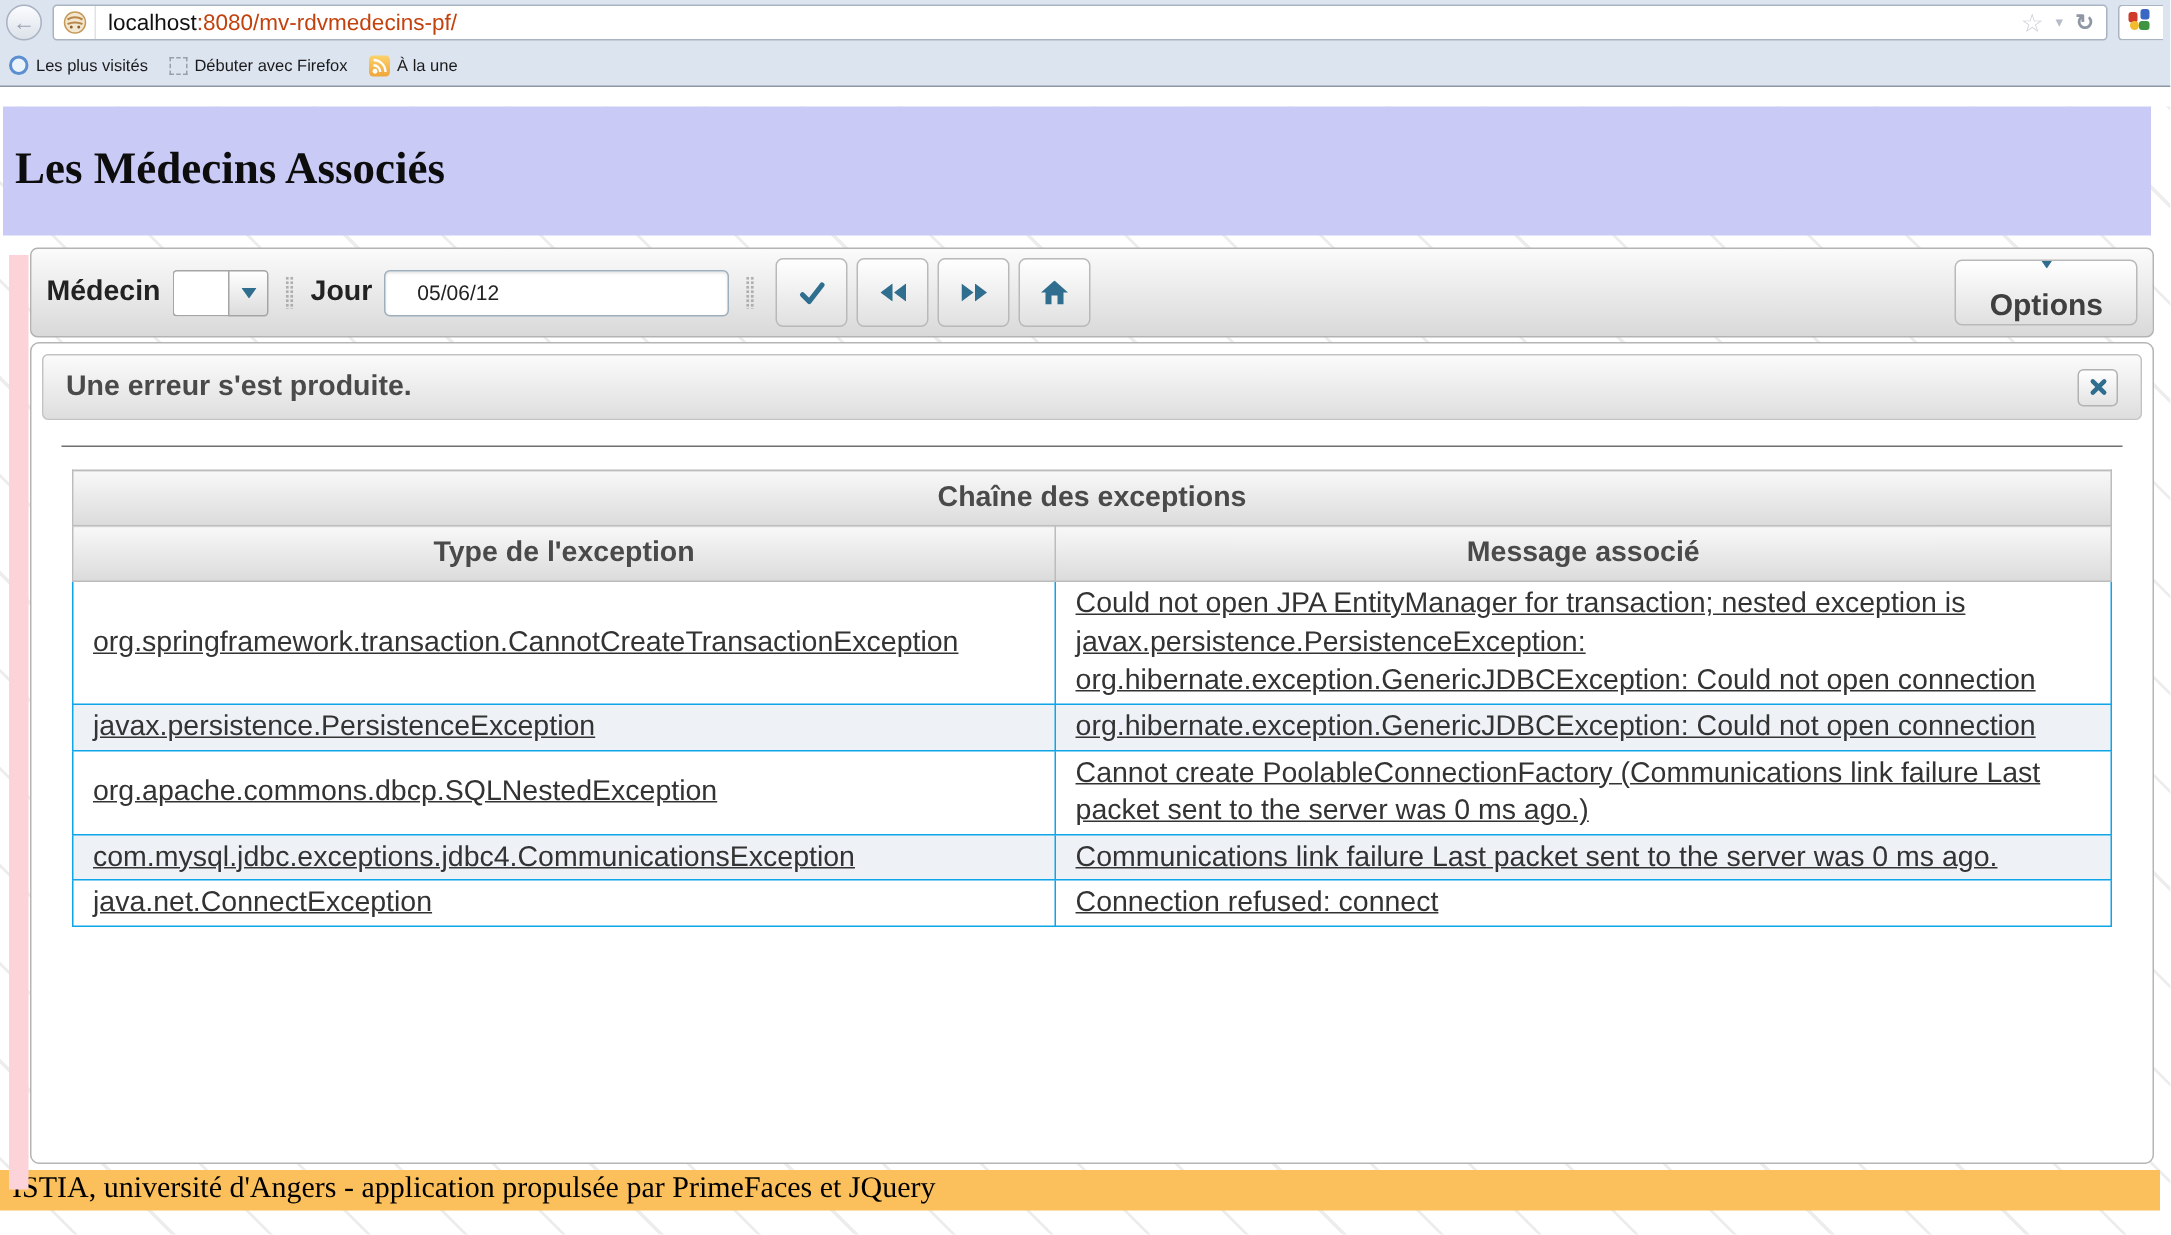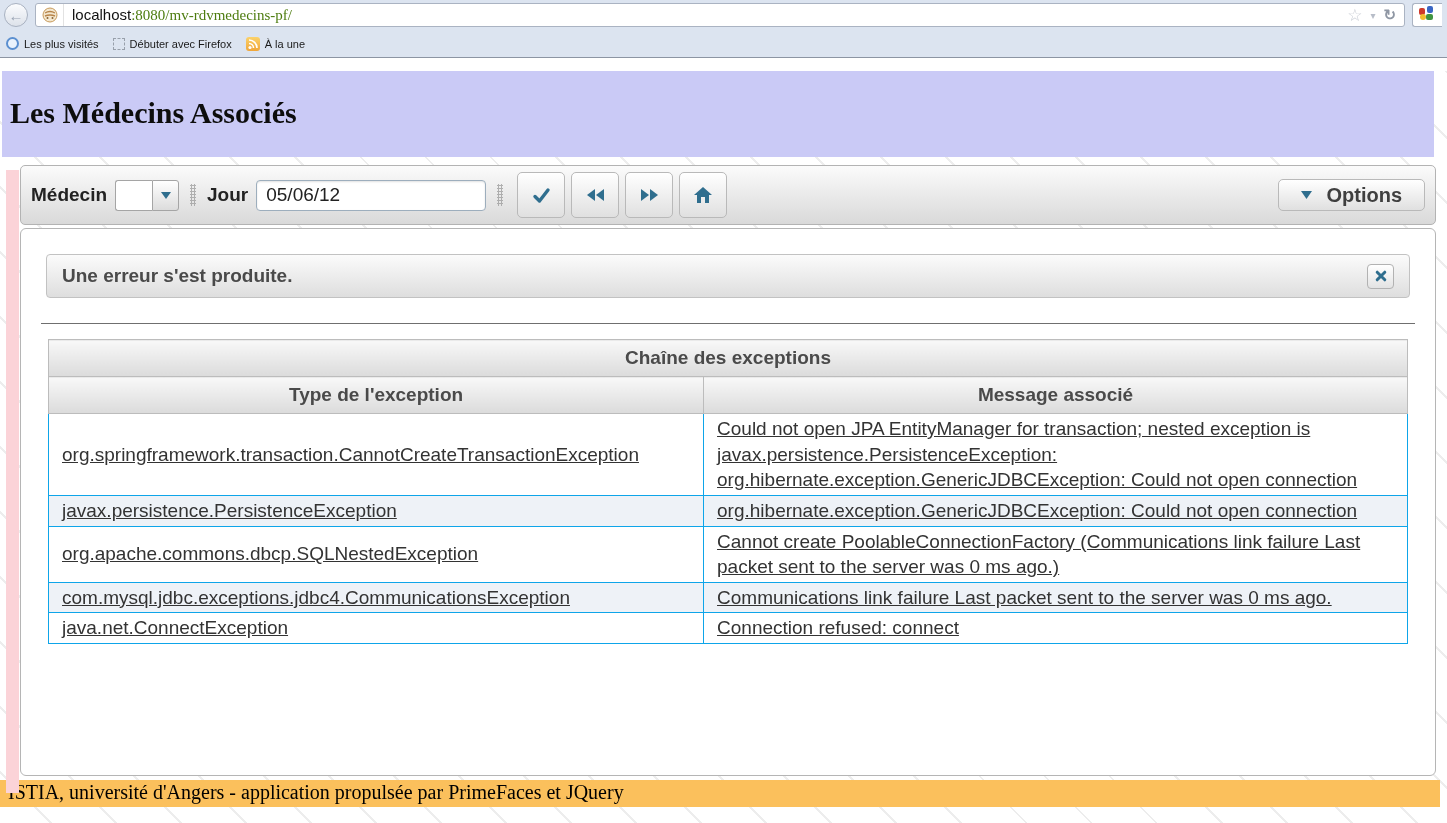--- a/index.html
+++ b/index.html
@@ -11,21 +11,21 @@
   .chrome-row1 { height:30px; display:flex; align-items:center; padding:2px 5px 2px 4px; gap:7px; }
   .back-btn { width:24px; height:24px; border-radius:50%; flex:0 0 auto;
     background:linear-gradient(#fbfcfe,#dde2ea); border:1px solid #a9b2c1;
     color:#9aa4b4; font-size:15px; font-weight:bold; display:flex; align-items:center; justify-content:center; }
   .url-bar { flex:1 1 auto; height:24px; background:#fff; border:1px solid #aab3c2; border-radius:3px;
     display:flex; align-items:center; overflow:hidden; }
   .favicon-box { width:28px; height:100%; display:flex; align-items:center; justify-content:center;
     border-right:1px solid #e2e2e2; }
   .url-text { padding:0 8px; font-size:15px; white-space:nowrap; flex:1 1 auto; }
   .url-host { color:#111; }
-  .url-path { color:#4d7c0f;font-family:Liberation Serif, serif; }
+  .url-path { color:#c2410c; }
   .urlbar-icons { display:flex; align-items:center; gap:8px; padding:0 8px; }
   .star-icon { color:#c9cdd5; font-size:17px; }
   .drop-glyph { color:#b7bdc8; font-size:10px; }
   .reload-icon { color:#8f97a4; font-size:15px; font-weight:bold; }
   .search-box { flex:0 0 30px; height:24px; background:#fff; border:1px solid #aab3c2; border-right:none;
     border-radius:3px 0 0 3px; display:flex; align-items:center; padding-left:5px; }
   .chrome-row2 { height:28px; display:flex; align-items:center; gap:6px; padding:0 6px 0 2px;
     border-bottom:1px solid #8c95a3; }
   .bm-item { display:flex; align-items:center; gap:5px; font-size:11px; color:#1a1a1a; padding:2px 4px; }
   .mv-icon { width:13px; height:13px; border-radius:50%; border:2px solid #5b8fd0; background:#eaf2fc; }
@@ -48,32 +48,32 @@
   
   .toolbar { height:60px; background:linear-gradient(#fbfbfb,#d9d9d9); border:1px solid #b3b3b3;
     border-radius:5px; display:flex; align-items:center; padding:0 10px; gap:8px; }
   .tb-label { font-weight:bold; font-size:19px; color:#222; }
   .combo { display:flex; height:31px; }
   .combo-text { width:37px; background:#fff; border:1px solid #a5a5a5; border-right:none; border-radius:3px 0 0 3px; }
   .combo-btn { width:27px; background:linear-gradient(#ffffff,#dcdcdc); border:1px solid #a5a5a5;
     border-radius:0 3px 3px 0; display:flex; align-items:center; justify-content:center; }
   .tb-sep { width:6px; height:22px; margin:0 3px;
     background-image:radial-gradient(circle, #9a9a9a 1px, transparent 1.2px); background-size:3px 3px; opacity:.75; }
-  .jour-input { width:230px; height:31px; border:1px solid #9daebd; border-radius:4px; font-size:19px;
-    padding:0 9px; color:#222; font-family:"Liberation Sans",sans-serif; box-shadow:inset 0 1px 2px rgba(0,0,0,.12); }
+  .jour-input { width:230px; height:31px; border:1px solid #9daebd; border-radius:4px; font-size:14px;
+    padding:0 21px; color:#222; font-family:"Liberation Sans",sans-serif; box-shadow:inset 0 1px 2px rgba(0,0,0,.12); }
   .tb-btns { display:flex; gap:6px; margin-left:3px; }
   .icon-btn { width:48px; height:46px; border-radius:5px; border:1px solid #b9b9b9;
     background:linear-gradient(#ffffff,#e0e0e0); display:flex; align-items:center; justify-content:center; }
-  .options-btn { margin-left:auto; height:32px; padding:0 22px; border-radius:5px; border:1px solid #b9b9b9;
-    background:linear-gradient(#ffffff,#e0e0e0); display:flex; align-items:center; gap:14px; }
+  .options-btn { margin-left:auto; height:44px; padding:0 22px; border-radius:5px; border:1px solid #b9b9b9;
+    background:linear-gradient(#ffffff,#e0e0e0); display:flex; align-items:center; gap:14px;flex-direction:column; }
   .options-label { font-weight:bold; font-size:20px; color:#3f3f3f; }
 
   
   .panel { margin-top:3px; height:548px; background:#fff; border:1px solid #b5b5b5; border-radius:6px; }
-  .error-bar { margin:25px; height:44px; background:linear-gradient(#fbfbfb,#dedede); border:1px solid #c2c2c2;
+  .error-bar { margin:7px; height:44px; background:linear-gradient(#fbfbfb,#dedede); border:1px solid #c2c2c2;
     border-radius:4px; display:flex; align-items:center; padding:0 15px; }
   .error-text { font-weight:bold; font-size:19px; color:#4a4a4a; }
   .close-btn { margin-left:auto; width:27px; height:25px; border-radius:4px; border:1px solid #b2b2b2;
     background:linear-gradient(#ffffff,#e3e3e3); display:flex; align-items:center; justify-content:center; }
   .panel hr { border:none; border-top:1px solid #6f6f6f; margin:17px 20px 15px 20px; }
 
   
   table.exc { border-collapse:collapse; margin:0 27px; width:calc(100% - 54px);
     font-size:19px; color:#333; table-layout:fixed; }
   table.exc th { background:linear-gradient(#f8f8f8,#dbdbdb); border:1px solid #bcbcbc; font-weight:bold;

